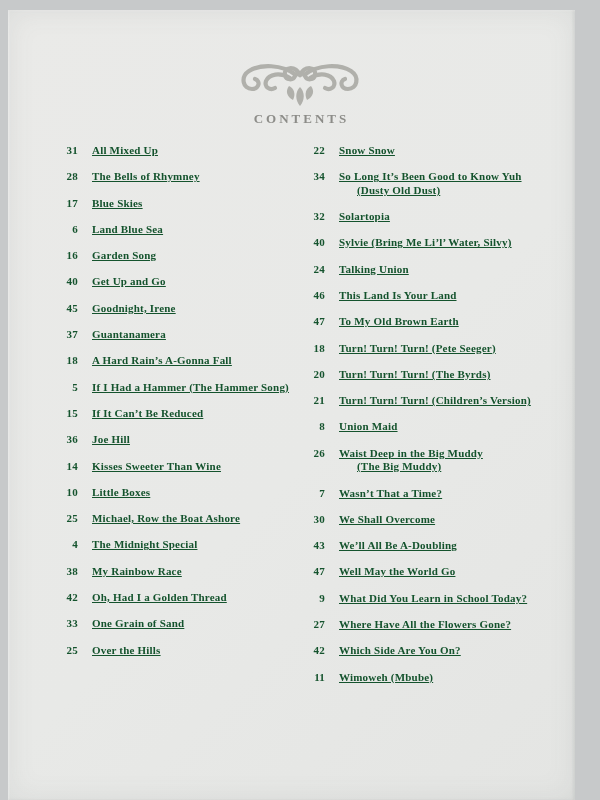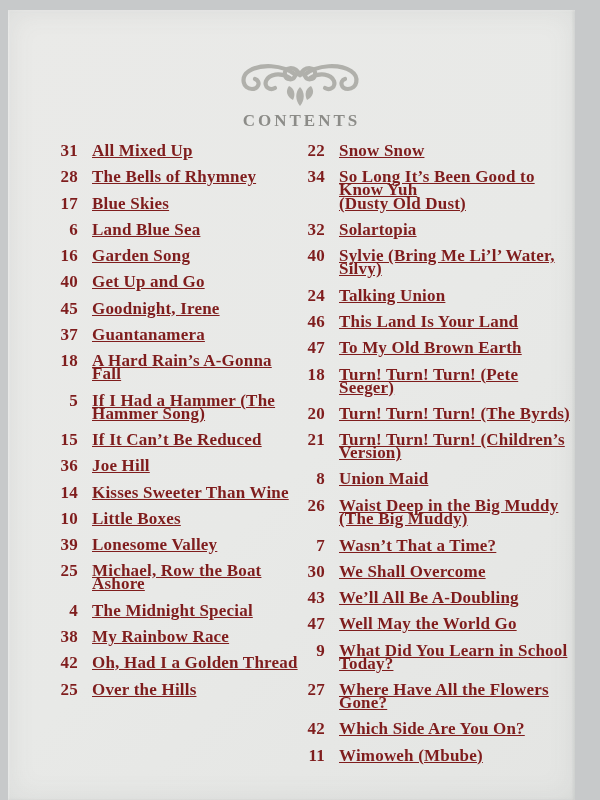--- a/index.html
+++ b/index.html
@@ -27,53 +27,54 @@
     top: 62px;
     width: 140px;
     height: 46px;
   }
   .contents-heading {
     position: absolute;
     left: 0;
     top: 111px;
     width: 600px;
     text-align: center;
-    font-size: 17px;
+    font-size: 13px;
     font-weight: bold;
     letter-spacing: 3px;
     color: #8c8c88;
     text-indent: 3px; 
   }
   .toc-col {
     position: absolute;
     top: 144px;
   }
   .toc-col.left  { left: 40px;  width: 262px; }
   .toc-col.right { left: 287px; width: 290px; }
   .entry {
     display: flex;
     align-items: flex-start;
     margin-bottom: 13.3px;
-    color: #7f1d1d;
-    font-size: 17px;
+    color: #14532d;
+    font-size: 11px;
     font-weight: bold;
     line-height: 13px;
     letter-spacing: 0.2px;
   }
   .entry .num {
     flex: none;
     width: 38px;
     text-align: right;
   }
   .entry .title {
     margin-left: 14px;
     text-decoration: underline;
   }
   .entry .title .line2 {
     margin-top: 0.5px;
+    margin-left: 18px;
   }
 </style>
 </head>
 <body>
 
 <div class="paper"></div>
 
 <div class="ornament-wrap">
   <svg width="140" height="46" viewBox="0 0 140 46" fill="none" xmlns="http://www.w3.org/2000/svg">
     <g stroke="#b0b0ab" stroke-width="4.2" stroke-linecap="round" fill="none">
@@ -182,26 +183,20 @@
         <div>Kisses Sweeter Than Wine</div>
       </span>
     </div>
     <div class="entry">
       <span class="num">10</span>
       <span class="title">
         <div>Little Boxes</div>
       </span>
     </div>
     <div class="entry">
-      <span class="num">39</span>
-      <span class="title">
-        <div>Lonesome Valley</div>
-      </span>
-    </div>
-    <div class="entry">
       <span class="num">25</span>
       <span class="title">
         <div>Michael, Row the Boat Ashore</div>
       </span>
     </div>
     <div class="entry">
       <span class="num">4</span>
       <span class="title">
         <div>The Midnight Special</div>
       </span>
@@ -209,20 +204,26 @@
     <div class="entry">
       <span class="num">38</span>
       <span class="title">
         <div>My Rainbow Race</div>
       </span>
     </div>
     <div class="entry">
       <span class="num">42</span>
       <span class="title">
         <div>Oh, Had I a Golden Thread</div>
+      </span>
+    </div>
+    <div class="entry">
+      <span class="num">33</span>
+      <span class="title">
+        <div>One Grain of Sand</div>
       </span>
     </div>
     <div class="entry">
       <span class="num">25</span>
       <span class="title">
         <div>Over the Hills</div>
       </span>
     </div>
   </div>
 <div class="toc-col right" id="col-right">

